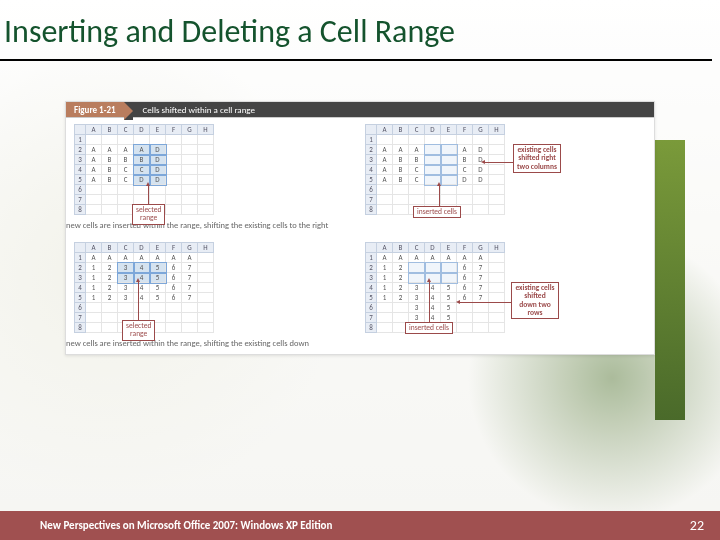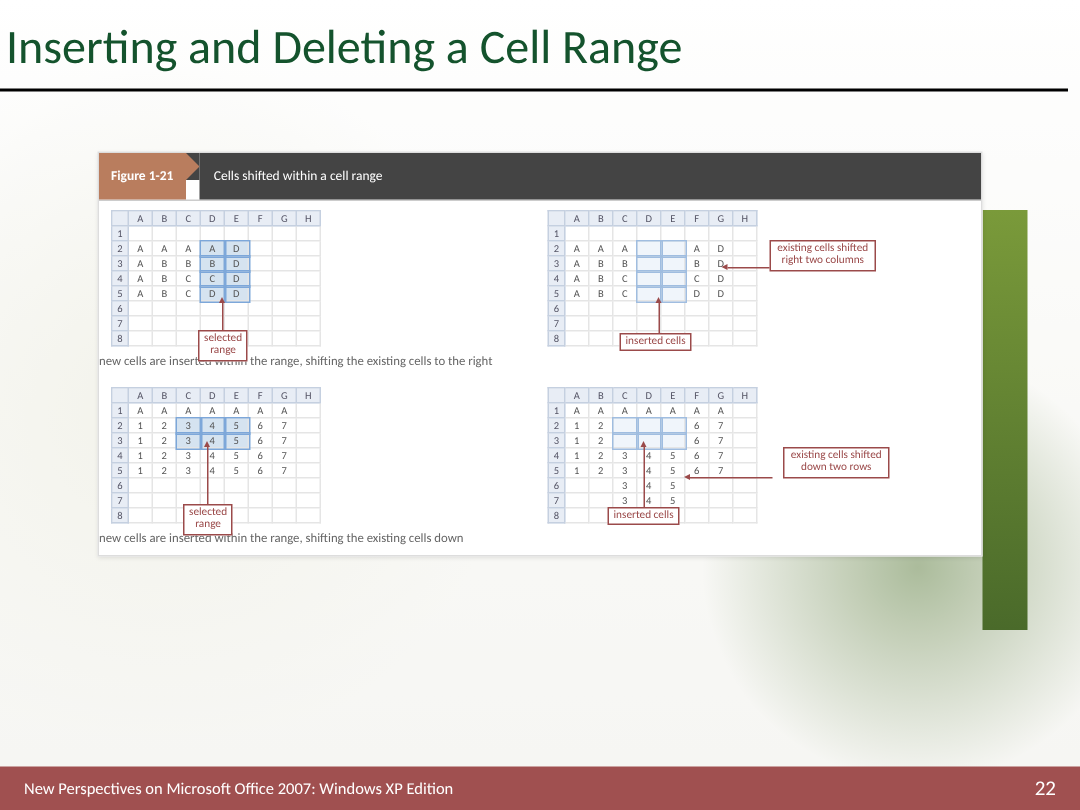--- a/index.html
+++ b/index.html
@@ -43,21 +43,21 @@
     margin: 0 65px 0 65px;
     background: #fff;
     border: 1px solid #ddd;
     box-shadow: 0 1px 3px rgba(0,0,0,0.1);
     font-size: 8px;
   }
   .fig-header {
     display: flex;
     align-items: stretch;
     border-bottom: 1px solid #ccc;
-    height: 32px;
+    height: 16px;
   }
   .fig-num {
     background: #b97d5e;
     color: #fff;
     padding: 3px 8px;
     font-weight: bold;
     font-size: 9px;
     display: flex;
     align-items: center;
   }
@@ -121,21 +121,21 @@
     position: absolute;
     background: #fff;
     border: 1px solid #9b4a4a;
     color: #9b4a4a;
     font-size: 7.5px;
     padding: 1px 3px;
     line-height: 1.1;
     text-align: center;
     white-space: nowrap;
   }
-  .callout.multi { white-space: normal; width: 71px; }
+  .callout.multi { white-space: normal; width: 48px; font-weight: bold; }
   .arrow-line {
     position: absolute;
     background: #9b4a4a;
   }
   .arrow-line.h { height: 1px; }
   .arrow-line.v { width: 1px; }
   .arrow-line::after {
     content: '';
     position: absolute;
     width: 0; height: 0;
@@ -165,21 +165,21 @@
     right: 0;
     background: #a05050;
     color: #fff;
     display: flex;
     justify-content: space-between;
     align-items: center;
     padding: 6px 16px;
     z-index: 3;
     font-size: 11px;
   }
-  .footer .left { font-weight: normal; }
+  .footer .left { font-weight: bold; margin-left: 24px; }
   .footer .right { font-weight: normal; font-size: 14px; text-align: center; }
 </style>
 </head>
 <body>
 
 <div class="bg-decoration"></div>
 <div class="green-strip"></div>
 
 <div class="slide-content">
   <h1 class="title">Inserting and Deleting a Cell Range</h1>
@@ -623,21 +623,21 @@
                 <td></td>
                 <td></td>
                 <td></td>
                 <td></td>
               </tr>
         </tbody>
           </table>
         <div class="arrow-line v up" style="left:64px; top:40px; height:42px;"></div>
         <div class="callout" style="left:40px; top:80px;">inserted cells</div>
         <div class="arrow-line h left" style="left:95px; top:60px; width:55px;"></div>
-        <div class="callout multi" style="left:157px; top:40px;">existing cells shifted down two rows</div>
+        <div class="callout multi" style="left:146px; top:40px;">existing cells shifted down two rows</div>
       </div>
     </div>
     <div class="caption-row">new cells are inserted within the range, shifting the existing cells down</div>
   </div>
 </div>
 
 <div class="footer">
   <span class="left">New Perspectives on Microsoft Office 2007: Windows XP Edition</span>
   <span class="right">22</span>
 </div>

